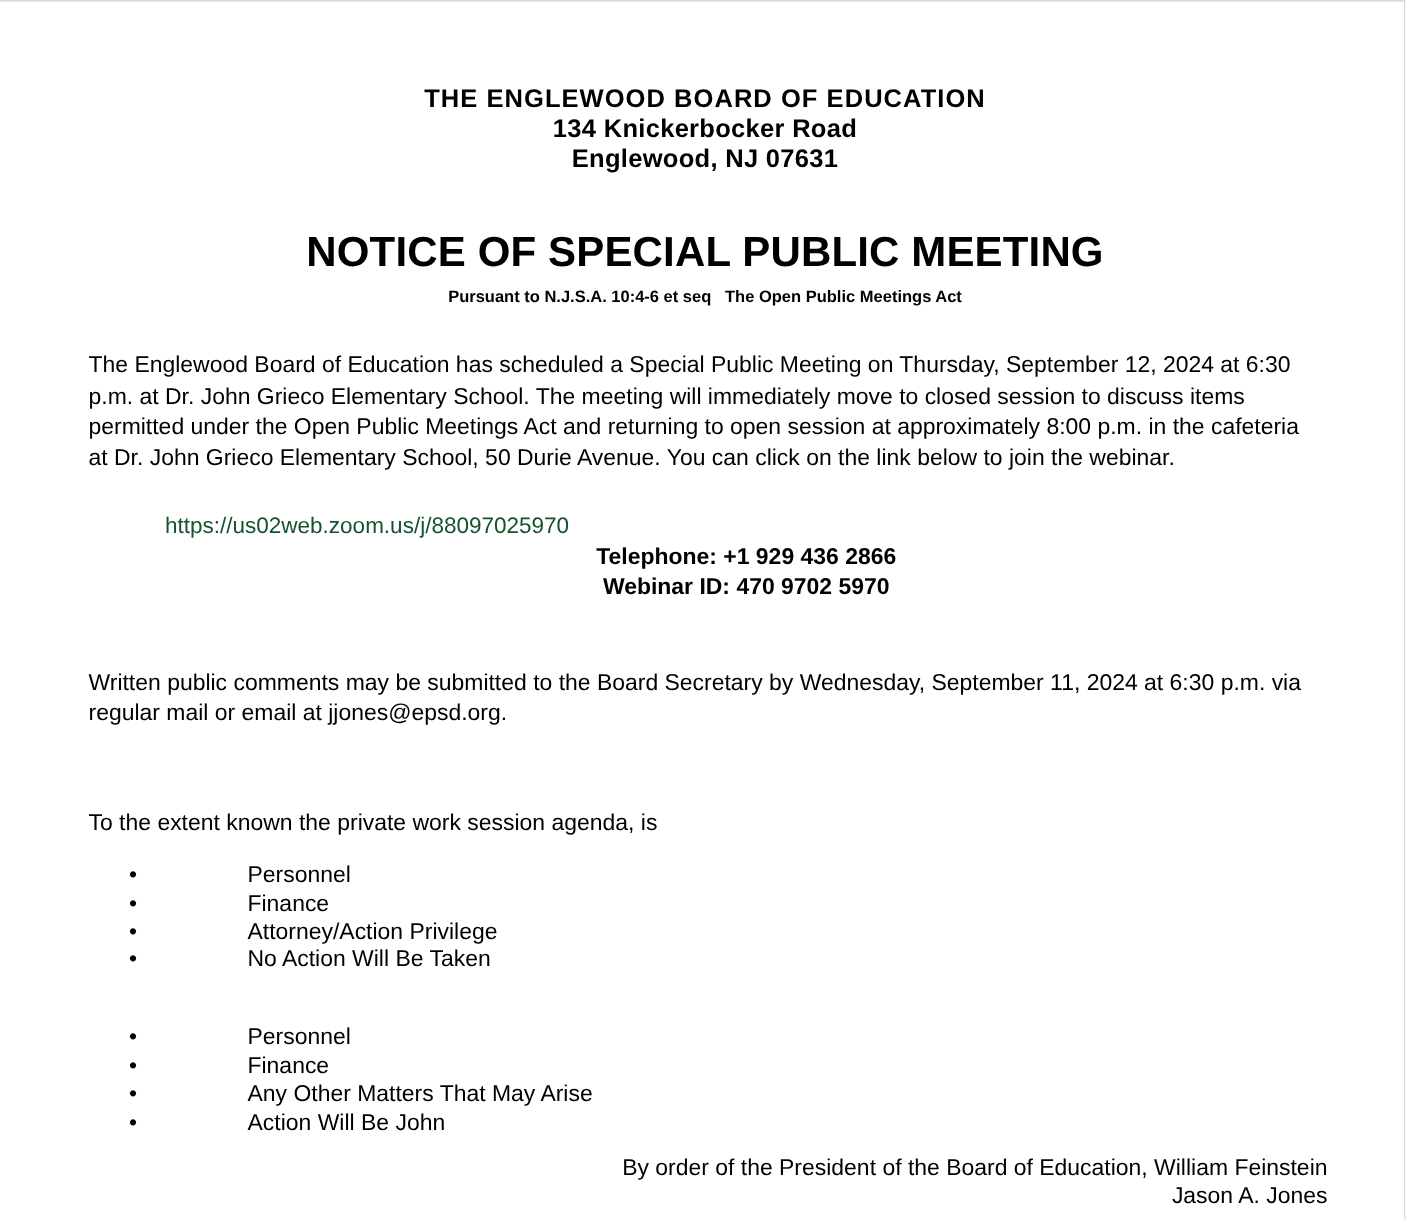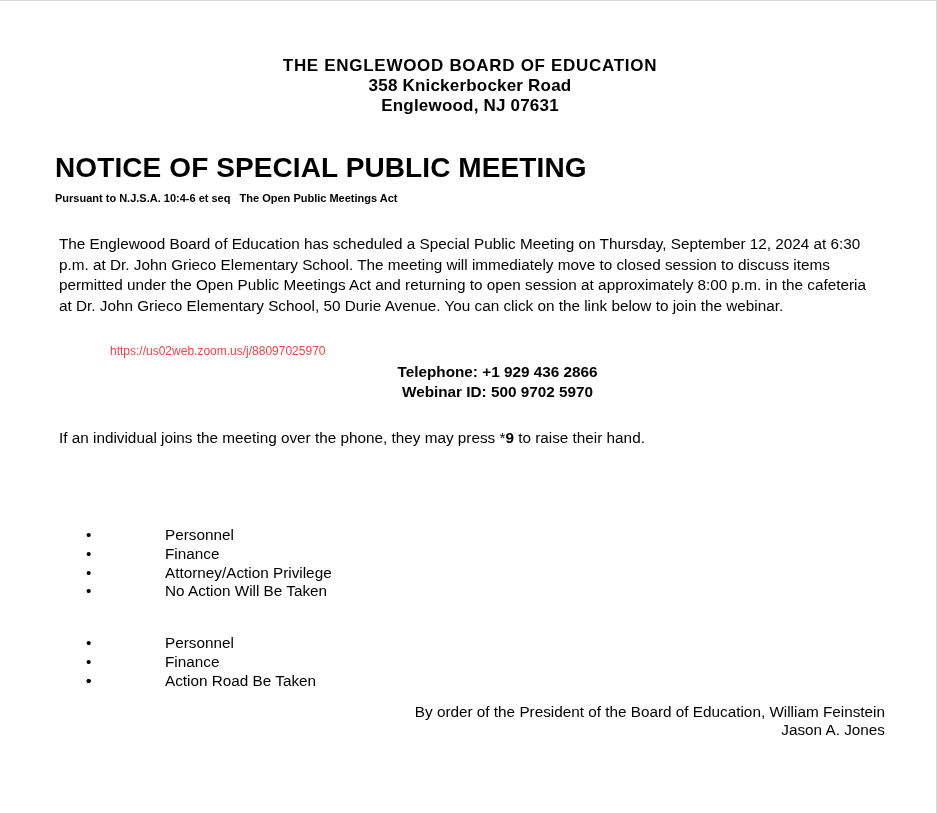--- a/index.html
+++ b/index.html
@@ -37,21 +37,21 @@
     line-height: 20px;
     letter-spacing: 0.2px;
     padding-top: 55px;
   }
   .letterhead .org {
     letter-spacing: 0.7px;
   }
 
   
   .title-block {
-    text-align: left;
+    text-align: center;
     padding-top: 36px;
   }
   .doc-title {
     font-weight: bold;
     font-size: 28px;
     line-height: 32px;
     letter-spacing: 0.1px;
   }
   .doc-subtitle {
     font-weight: bold;
@@ -75,22 +75,22 @@
   .gap-sm { height: 18px; }
   .gap-md { height: 21px; }
   .gap-xl { height: 44px; }
 
   
   .connect {
     margin-left: 55px;
     line-height: 20.5px;
   }
   .connect .zoom-link {
-    color: #ef4444;
-    font-size: 12px;
+    color: #14532d;
+    font-size: 15px;
     text-decoration: none;
     display: block;
   }
   .connect .phone-line {
     font-weight: bold;
     font-size: 15.3px;
     display: block;
     text-align: center;
   }
 
@@ -128,66 +128,67 @@
   b.inline-bold { font-weight: bold; }
 </style>
 </head>
 <body>
 
 <div class="page">
   <div class="doc">
 
     <div class="letterhead">
       <div class="org">THE ENGLEWOOD BOARD OF EDUCATION</div>
-      <div>358 Knickerbocker Road</div>
+      <div>134 Knickerbocker Road</div>
       <div>Englewood, NJ 07631</div>
     </div>
 
     <div class="title-block">
       <div class="doc-title">NOTICE OF SPECIAL PUBLIC MEETING</div>
       <div class="doc-subtitle">Pursuant to N.J.S.A. 10:4-6 et seq   The Open Public Meetings Act</div>
     </div>
 
     <div class="body-block">
 
       <p class="para">The Englewood Board of Education has scheduled a Special Public Meeting on Thursday, September 12, 2024 at 6:30 p.m. at Dr. John Grieco Elementary School.  The meeting will immediately move to closed session to discuss items permitted under the Open Public Meetings Act and returning to open session at approximately 8:00 p.m. in the cafeteria at Dr. John Grieco Elementary School, 50 Durie Avenue.  You can click on the link below to join the webinar.</p>
 
       <div class="gap-md"></div>
 
       <div class="connect">
         <a class="zoom-link" href="#">https://us02web.zoom.us/j/88097025970</a>
         <span class="phone-line">Telephone: +1 929 436 2866</span>
-        <span class="phone-line">Webinar ID: 500 9702 5970</span>
+        <span class="phone-line">Webinar ID: 470 9702 5970</span>
       </div>
 
       <div class="gap-md"></div>
 
-      <p class="para"><span>If an individual joins the meeting over the phone, they may press *</span><b class="inline-bold">9</b><span> to raise their hand.</span></p>
 
       <div class="gap-sm"></div>
 
+      <p class="para">Written public comments may be submitted to the Board Secretary by Wednesday, September 11, 2024 at 6:30 p.m. via regular mail or email at jjones@epsd.org.</p>
 
       <div class="gap-xl"></div>
 
+      <p class="para">To the extent known the private work session agenda, is</p>
 
       <ul class="agenda">
         <li><span class="bullet">•</span><span>Personnel</span></li>
         <li><span class="bullet">•</span><span>Finance</span></li>
         <li><span class="bullet">•</span><span>Attorney/Action Privilege</span></li>
         <li><span class="bullet">•</span><span>No Action Will Be Taken</span></li>
       </ul>
 
       <div class="gap-md"></div>
 
 
       <ul class="agenda">
         <li><span class="bullet">•</span><span>Personnel</span></li>
         <li><span class="bullet">•</span><span>Finance</span></li>
-        <li><span class="bullet">•</span></li>
-        <li><span class="bullet">•</span><span>Action Road Be Taken</span></li>
+        <li><span class="bullet">•</span><span>Any Other Matters That May Arise</span></li>
+        <li><span class="bullet">•</span><span>Action Will Be John</span></li>
       </ul>
 
       <div class="signature">
         <div>By order of the President of the Board of Education, William Feinstein</div>
         <div>Jason A. Jones</div>
 
       </div>
 
     </div>
   </div>

